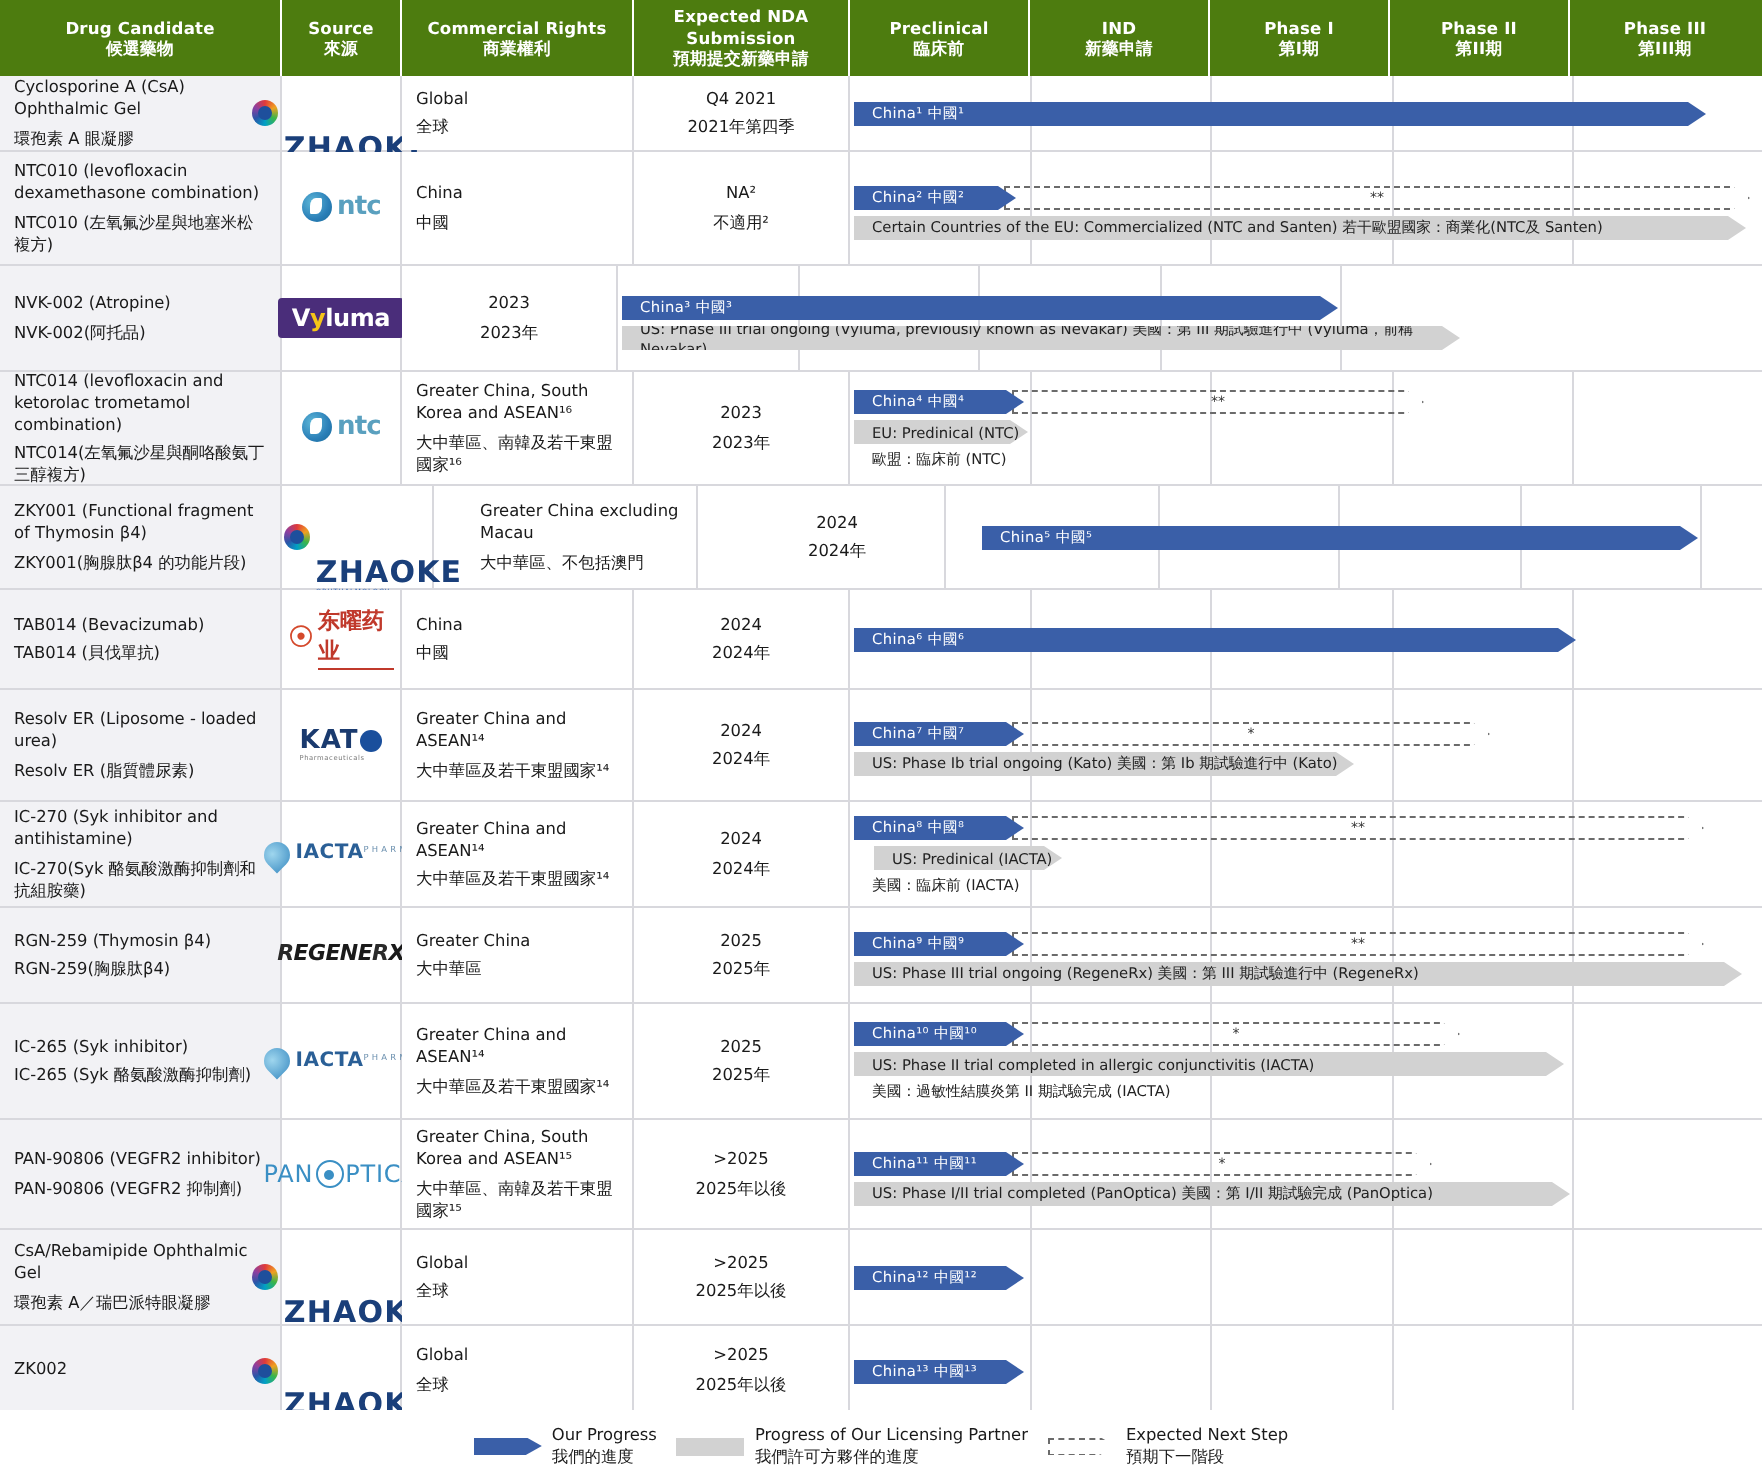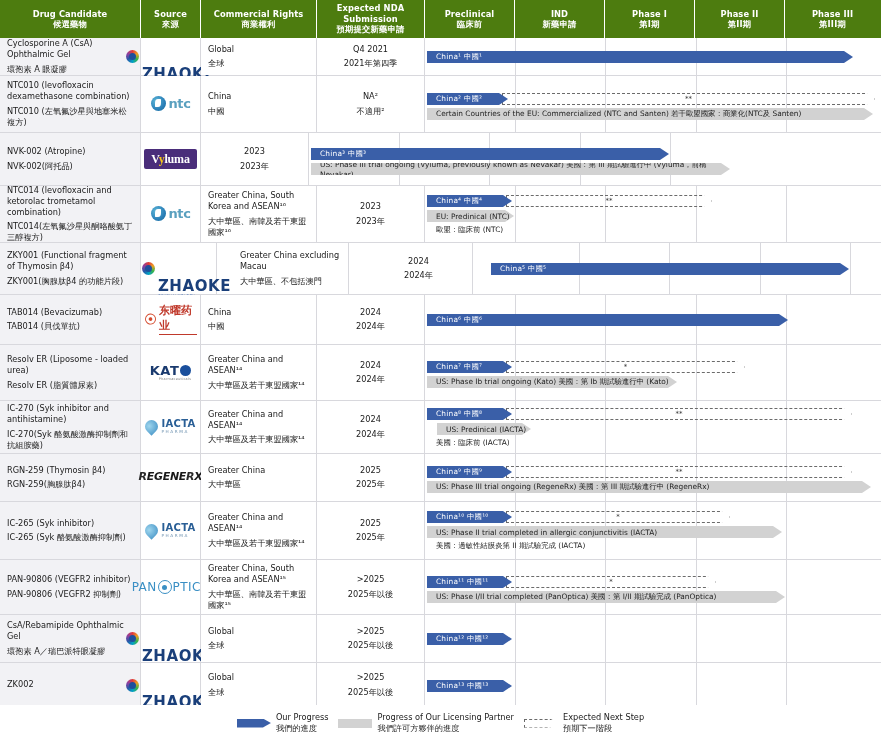--- a/index.html
+++ b/index.html
@@ -100,36 +100,36 @@
   .zhk-wrap{display:flex;flex-direction:column;align-items:flex-start;line-height:1;}
   .zhk-main{font-size:15px;font-weight:bold;color:#1a3f7a;letter-spacing:.6px;margin-top:40px;}
   .zhk-sub{font-size:3.6px;color:#3a6bb5;letter-spacing:.35px;margin-top:1px;}
   .ntc-dot{
     width:15px;height:15px;border-radius:50%;flex:none;
     background:radial-gradient(circle at 35% 35%,#5fb8d8,#2a7fb8 60%,#186a96);
     position:relative;
   }
   .ntc-dot::after{content:"";position:absolute;left:4px;top:3px;width:6px;height:8px;background:#ffffff;border-radius:50% 10% 50% 10%;}
   .ntc-txt{font-size:13px;font-weight:bold;color:#5aa0bf;letter-spacing:-.4px;}
-  .vyluma{background:#4a2d7a;color:#ffffff;font-size:12px;font-weight:bold;padding:2px 7px;border-radius:2px;letter-spacing:-.2px;font-family:Liberation Serif, serif;}
+  .vyluma{background:#4a2d7a;color:#ffffff;font-size:12px;font-weight:bold;padding:2px 7px;border-radius:2px;letter-spacing:-.2px;}
   .vyluma i{color:#f5c518;font-style:normal;}
   .dongyao{display:flex;align-items:center;gap:2px;}
   .dy-mark{font-size:13px;color:#d4492c;}
   .dy-cn{font-size:11px;font-weight:bold;color:#c0392b;border-bottom:1.5px solid #c0392b;padding-bottom:1px;}
-  .kato{display:flex;flex-direction:column;align-items:flex-end;line-height:1;}
+  .kato{display:flex;flex-direction:column;align-items:flex-start;line-height:1;}
   .kato-main{font-size:13px;font-weight:bold;color:#1a3a6e;letter-spacing:.5px;display:flex;align-items:center;}
   .kato-o{width:11px;height:11px;border-radius:50%;background:#1a4f9c;display:inline-block;margin-left:1px;}
   .kato-sub{font-size:3.4px;color:#7a7a7a;letter-spacing:.3px;margin-top:1px;}
   .iacta{display:flex;align-items:center;gap:3px;}
   .iacta-drop{
     width:13px;height:13px;flex:none;
     background:radial-gradient(circle at 40% 35%,#9fd6ee,#3f8fc4);
     border-radius:50% 50% 50% 0;transform:rotate(-45deg);
   }
-  .iacta-wrap{display:flex;flex-direction:column;line-height:1;}
+  .iacta-wrap{display:flex;line-height:1;}
   .iacta-main{font-size:10px;font-weight:bold;color:#2a5f96;letter-spacing:.3px;}
   .iacta-sub{font-size:4.2px;color:#6a8fae;letter-spacing:1.6px;margin-top:1px;}
   .regenerx{font-size:11px;font-weight:bold;font-style:italic;color:#2a2a2a;letter-spacing:-.3px;}
   .regenerx b{color:#1a1a1a;}
   .panoptica{display:flex;align-items:center;font-size:12px;color:#3a8fc4;letter-spacing:.4px;}
   .pan-eye{
     width:12px;height:12px;border-radius:50%;border:1.2px solid #3a8fc4;
     display:inline-flex;align-items:center;justify-content:center;margin:0 1px;
   }
   .pan-eye::after{content:"";width:5px;height:5px;border-radius:50%;background:#3a8fc4;}

